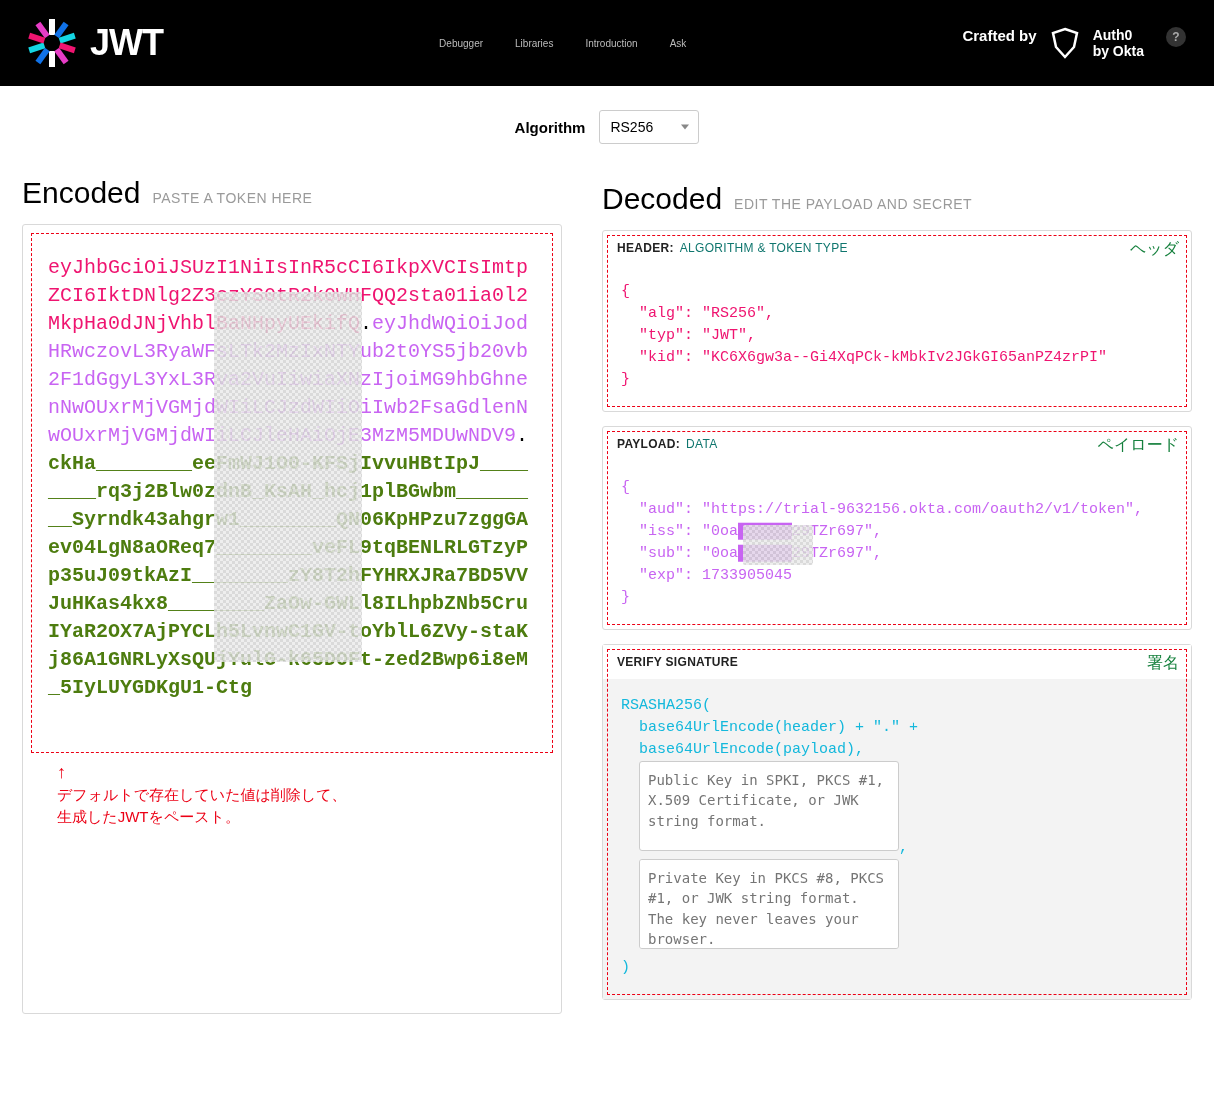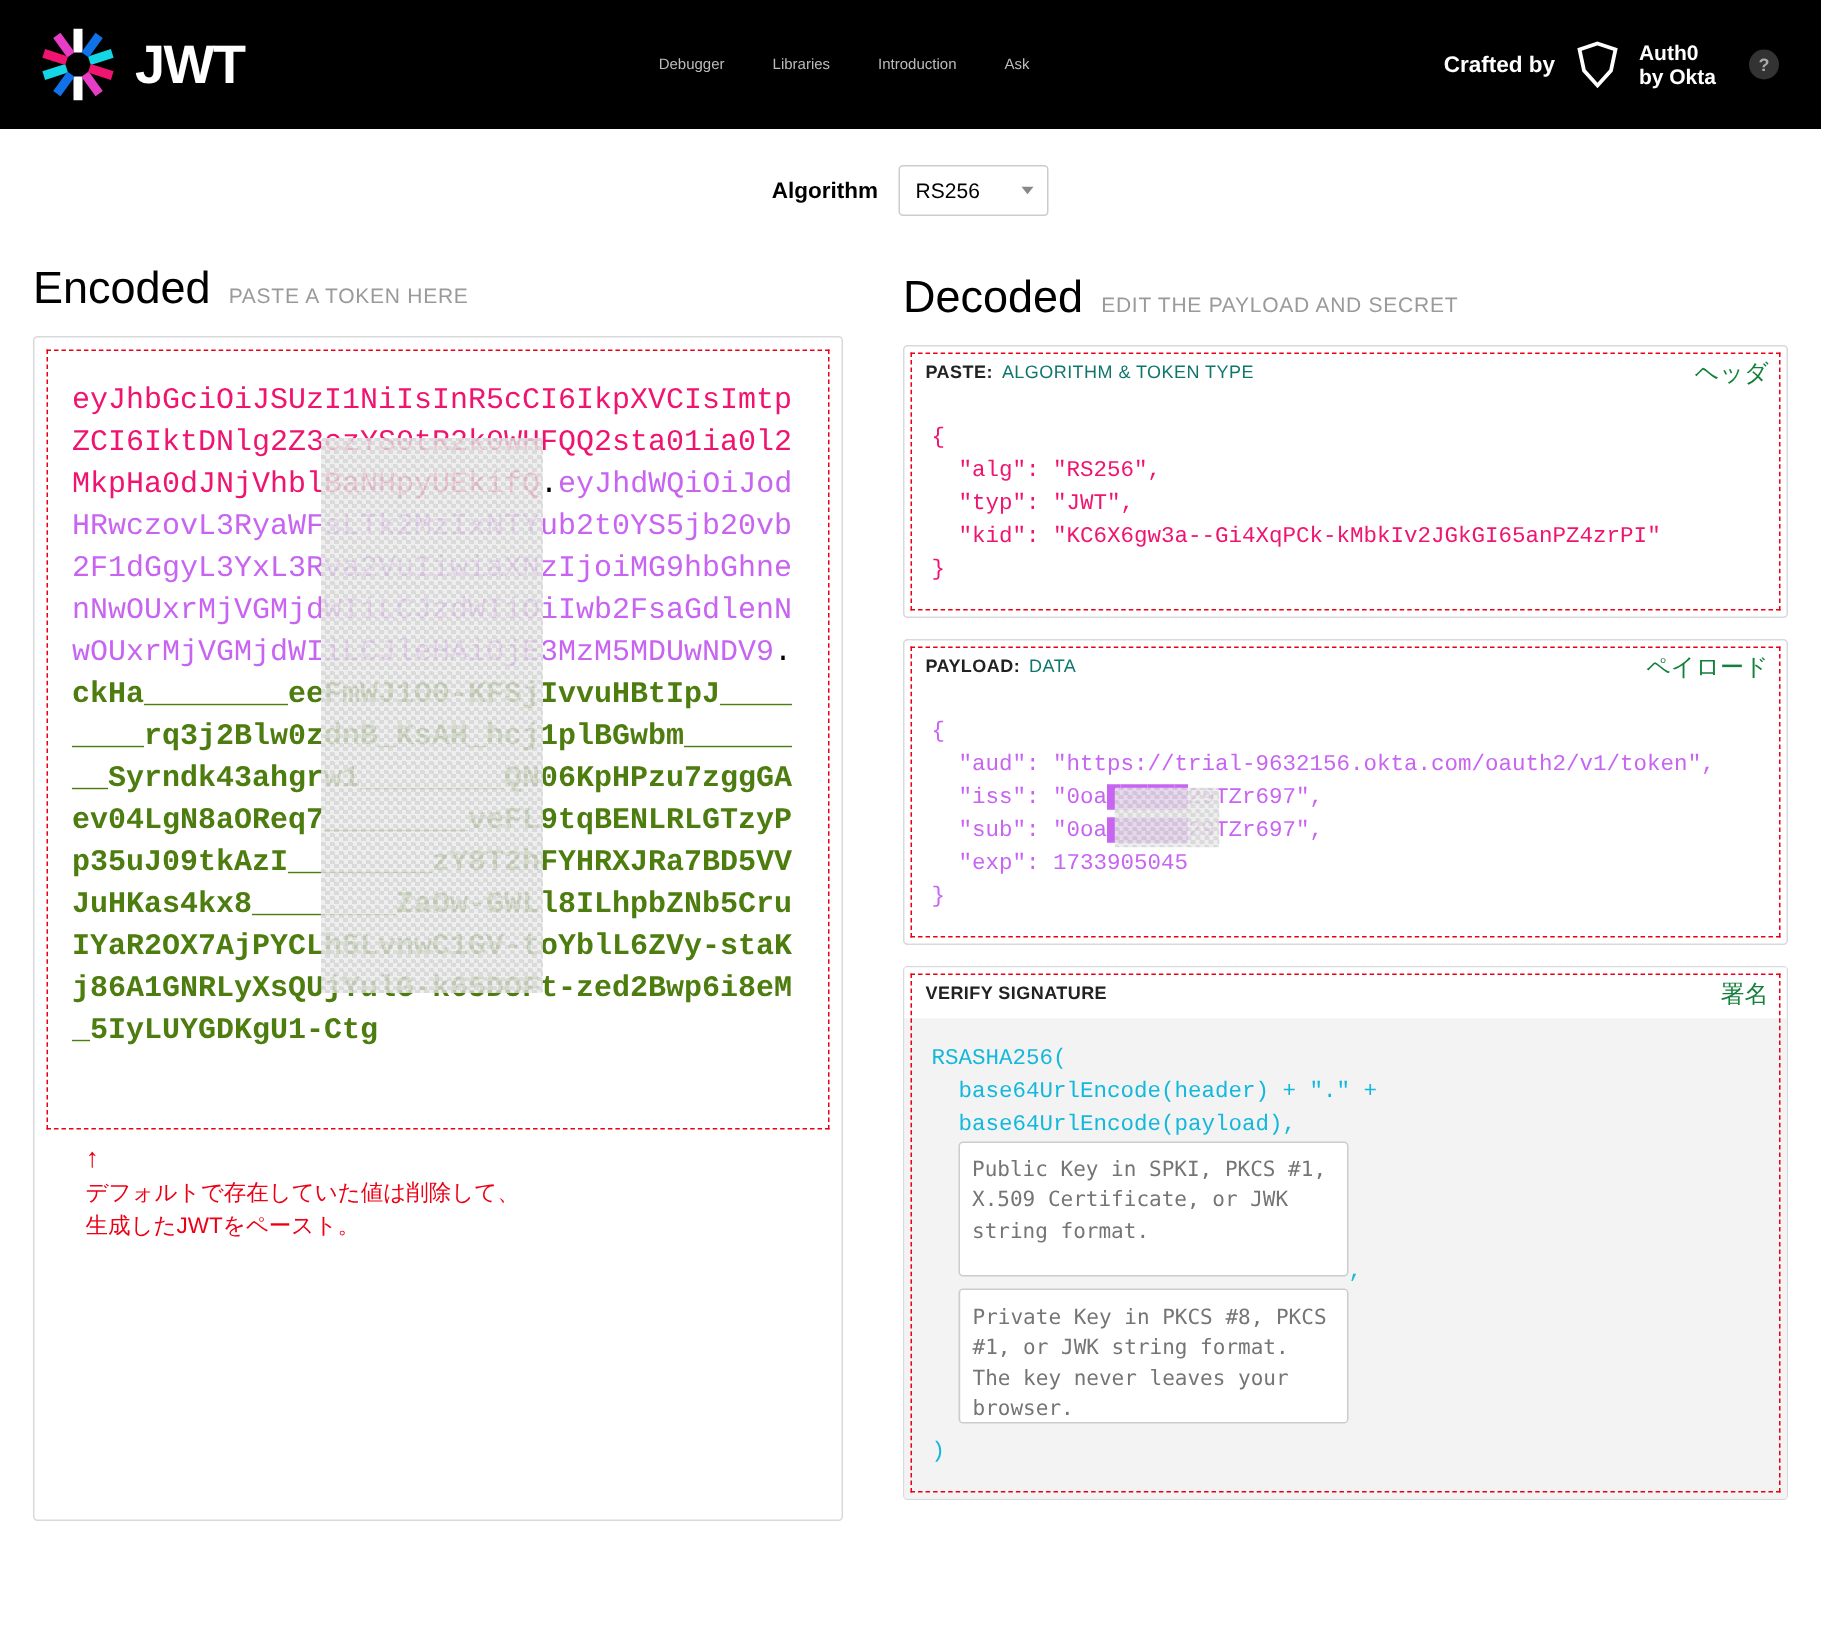--- a/index.html
+++ b/index.html
@@ -3,21 +3,21 @@
 <meta charset="utf-8">
 <style>
   * { box-sizing: border-box; }
   body { margin:0; font-family: -apple-system, BlinkMacSystemFont, "Segoe UI", Helvetica, Arial, sans-serif; background:#fff; color:#000; width:1214px; }
   .navbar { background:#000; height:86px; display:flex; align-items:center; padding:0 28px; }
   .logo-group { display:flex; align-items:center; gap:14px; }
   .logo-icon { width:48px; height:48px; }
   .logo-text { color:#fff; font-size:36px; font-weight:600; letter-spacing:-1px; }
   .nav-links { display:flex; gap:32px; margin-left:auto; margin-right:auto; }
   .nav-links span { color:#bbb; font-size:10px; cursor:pointer; }
-  .crafted { display:flex; align-items:center; gap:12px; color:#fff; font-size:15px; font-weight:600; }
+  .crafted { display:flex; align-items:flex-start; gap:12px; color:#fff; font-size:15px; font-weight:600; }
   .auth0-logo { width:32px; height:32px; }
   .auth0-text { display:flex; flex-direction:column; font-size:14px; line-height:1.15; font-weight:600; }
   .help-icon { width:20px; height:20px; border-radius:50%; background:#333; color:#aaa; display:flex; align-items:center; justify-content:center; font-size:12px; margin-left:10px; }
 
   .algo-row { display:flex; align-items:center; justify-content:center; gap:14px; padding:24px 0 18px; }
   .algo-label { font-size:15px; font-weight:600; }
   .algo-select { width:100px; height:34px; border:1px solid #ccc; border-radius:3px; padding:0 26px 0 10px; font-size:14px; appearance:none; background:#fff; }
   .algo-wrap { position:relative; display:inline-block; }
   .algo-wrap::after { content:""; position:absolute; right:10px; top:50%; transform:translateY(-50%); border-left:4px solid transparent; border-right:4px solid transparent; border-top:5px solid #888; pointer-events:none;}
 
@@ -133,21 +133,21 @@
 
   <div class="col-right">
     <div class="section-title-row">
       <span class="section-title">Decoded</span>
       <span class="section-sub">EDIT THE PAYLOAD AND SECRET</span>
     </div>
 
     <div class="dec-box dotted-red">
       <span class="jp-tag">ヘッダ</span>
       <div class="dec-head">
-        <span class="h1">PASTE:</span>
+        <span class="h1">HEADER:</span>
         <span class="h2">ALGORITHM &amp; TOKEN TYPE</span>
       </div>
       <div class="dec-body kw">
 {<br>
 &nbsp;&nbsp;"alg": "<span>RS256</span>",<br>
 &nbsp;&nbsp;"typ": "<span>JWT</span>",<br>
 &nbsp;&nbsp;"kid": "<span>KC6X6gw3a--Gi4XqPCk-kMbkIv2JGkGI65anPZ4zrPI</span>"<br>
 }
       </div>
     </div>

